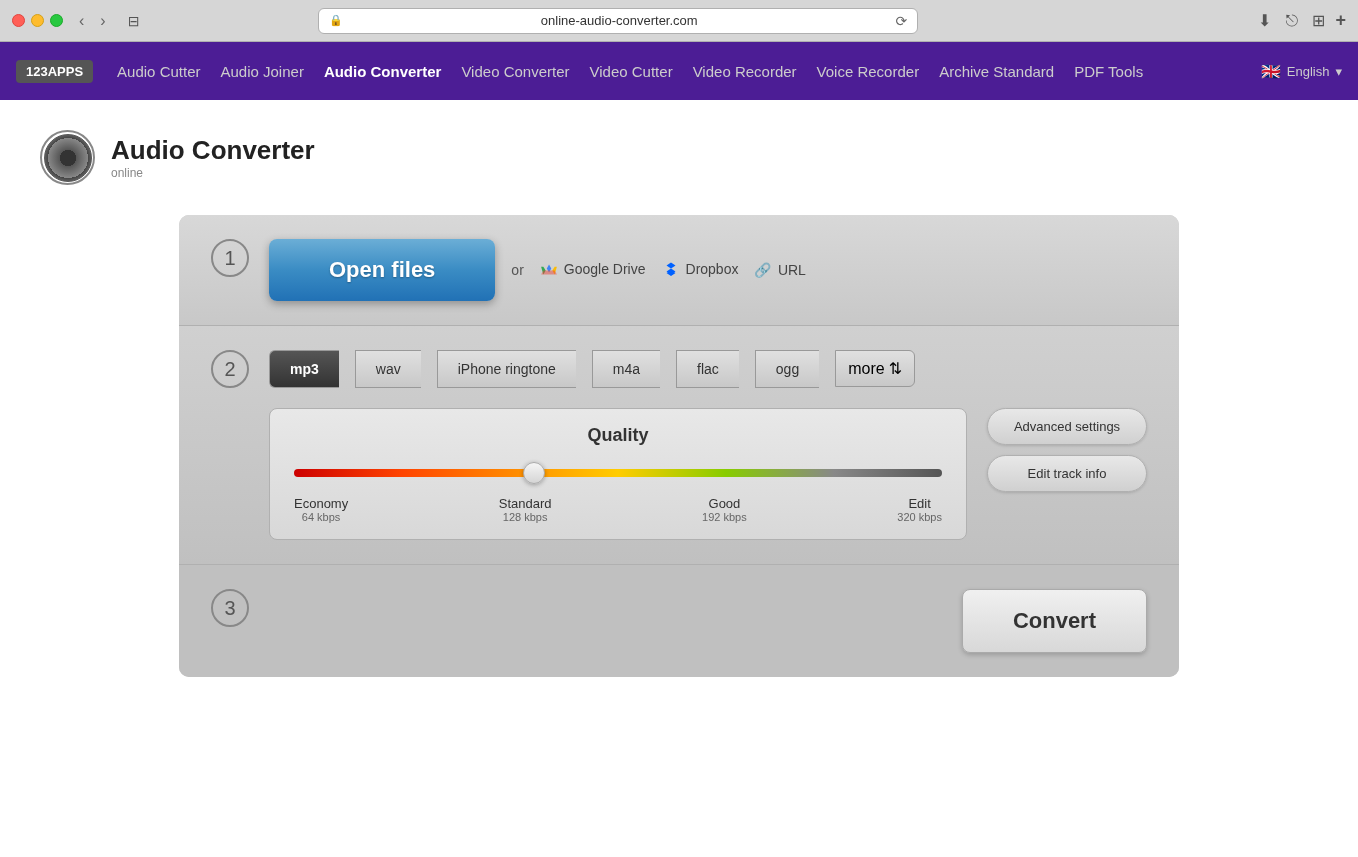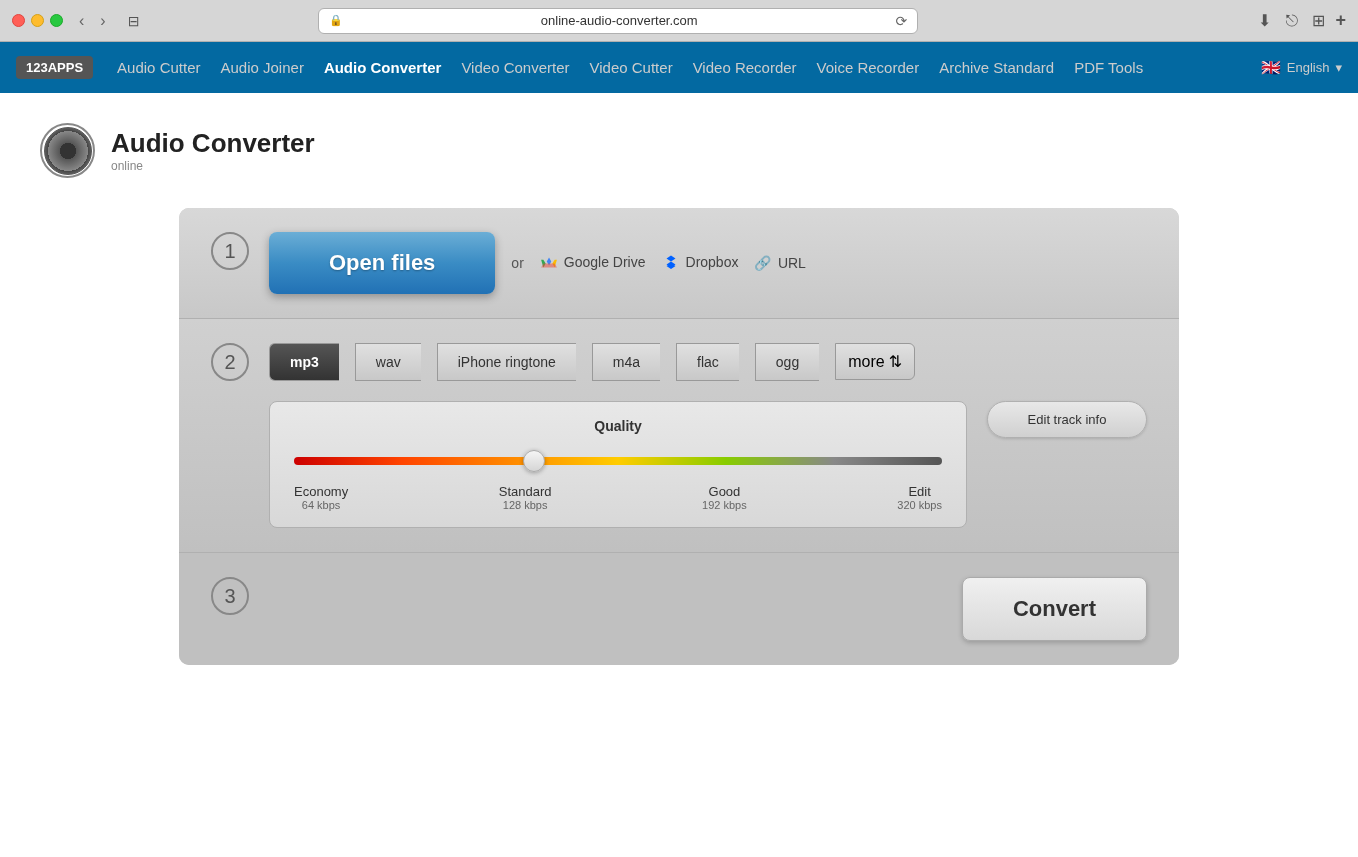--- a/index.html
+++ b/index.html
@@ -37,25 +37,25 @@
     }
     .address-bar .lock-icon { color: #888; font-size: 11px; }
     .address-text { font-size: 13px; color: #333; flex: 1; text-align: center; }
     .reload-btn { background: none; border: none; color: #666; cursor: pointer; font-size: 14px; }
     .browser-actions { display: flex; gap: 6px; margin-left: auto; align-items: center; }
     .browser-action-btn { background: none; border: none; color: #555; font-size: 16px; cursor: pointer; padding: 2px 4px; }
     .new-tab-btn { background: none; border: none; color: #555; font-size: 18px; cursor: pointer; font-weight: bold; }
 
     
     .navbar {
-      background: #0369a1;
+      background: #4c1d95;
       display: flex;
       align-items: center;
       padding: 8px 16px;
-      height: 51px;
+      height: 58px;
       gap: 24px;
     }
     .brand-badge {
       background: #555;
       color: white;
       font-size: 13px;
       font-weight: bold;
       padding: 4px 10px;
       border-radius: 4px;
       cursor: pointer;
@@ -172,21 +172,21 @@
     }
 
     
     .quality-section {
       background: linear-gradient(to bottom, #e8e8e8, #d8d8d8);
       border: 1px solid #b0b0b0;
       border-radius: 8px;
       padding: 16px 24px;
       flex: 1;
     }
-    .quality-label { text-align: center; font-size: 14px; font-weight: bold; color: #333; margin-bottom: 12px; }
+    .quality-label { text-align: center; font-size: 18px; font-weight: bold; color: #333; margin-bottom: 12px; }
     .quality-marks {
       display: flex;
       justify-content: space-between;
       margin-top: 4px;
     }
     .quality-mark { text-align: center; }
     .quality-mark-name { font-size: 13px; color: #333; }
     .quality-mark-kbps { font-size: 11px; color: #666; }
 
     .step2-content-row { display: flex; gap: 20px; align-items: flex-start; }
@@ -381,20 +381,21 @@
                   <div class="quality-mark-kbps">192 kbps</div>
                 </div>
                 <div class="quality-mark">
                   <div class="quality-mark-name">Edit</div>
                   <div class="quality-mark-kbps">320 kbps</div>
                 </div>
               </div>
             </div>
 
             <div class="sidebar-buttons">
+              <button class="sidebar-btn">Advanced settings</button>
               <button class="sidebar-btn">Edit track info</button>
             </div>
           </div>
 
         </div>
       </div>
     </div>
 
     <div class="step-section convert-section" style="border-bottom:none;">
       <div class="step-header">

